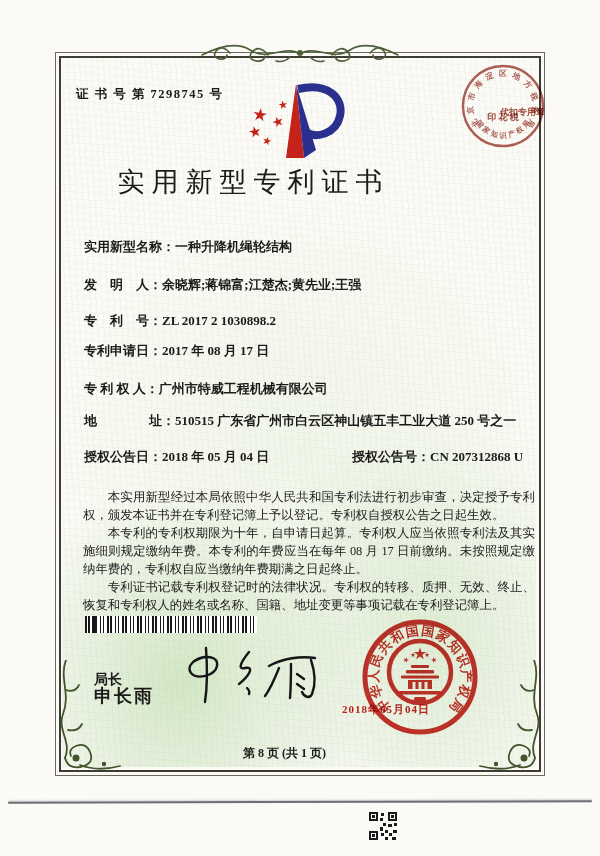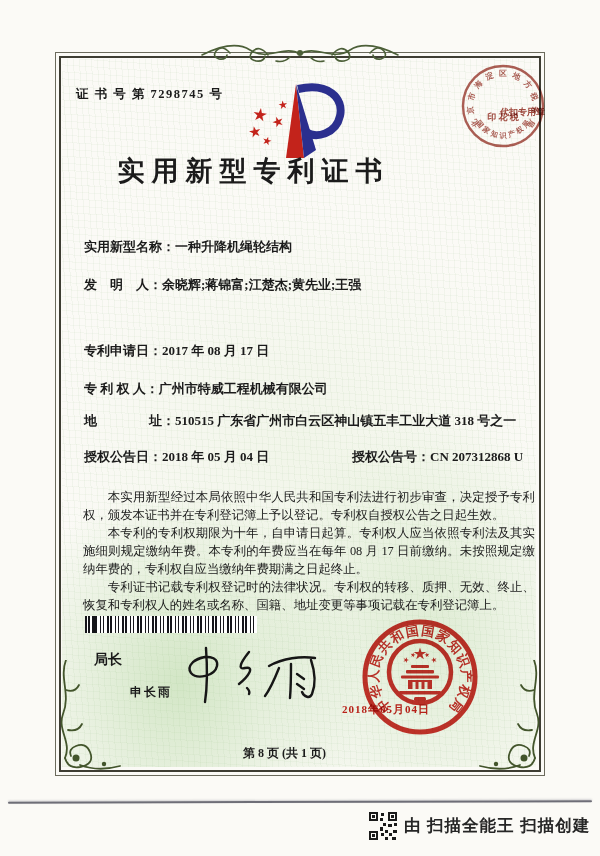--- a/index.html
+++ b/index.html
@@ -11,30 +11,30 @@
   .frame-inner{left:59px;top:56px;width:478px;height:712px;border:2px solid #3e3d33;}
   .frame-bg{left:62px;top:59px;width:474px;height:708px;
      background:
        radial-gradient(ellipse 55% 40% at 25% 88%, rgba(150,200,125,.40), rgba(150,200,125,0) 70%),
        radial-gradient(ellipse 55% 45% at 78% 82%, rgba(150,200,125,.28), rgba(150,200,125,0) 70%),
        radial-gradient(ellipse 70% 45% at 50% 55%, rgba(190,220,165,.16), rgba(190,220,165,0) 75%),
        repeating-linear-gradient(86deg, rgba(120,170,105,.07) 0 1px, rgba(0,0,0,0) 1px 6px),
        repeating-linear-gradient(4deg, rgba(120,170,105,.06) 0 1px, rgba(0,0,0,0) 1px 7px);}
   
   .cert-no{left:76px;top:86px;font-size:12.5px;font-weight:bold;letter-spacing:1.5px;}
-  .title{left:0;top:153px;width:500px;text-align:center;font-size:27px;font-weight:bold;
+  .title{left:0;top:164px;width:500px;text-align:center;font-size:27px;font-weight:normal;
          letter-spacing:7px;padding-left:7px;box-sizing:border-box;}
   .field{left:84px;width:452px;font-size:13px;font-weight:bold;line-height:17px;}
   .field .lab{white-space:pre;}
   .para-box{left:83px;top:488px;width:452px;font-size:12.4px;line-height:18px;text-align:justify;}
   .para-box p{margin:0;text-indent:2em;}
   .barcode{left:85px;top:616px;width:172px;height:17px;
      background:repeating-linear-gradient(90deg,#15151a 0 1.5px,#fff 1.5px 3px,#15151a 3px 4.5px,#fff 4.5px 7px,#15151a 7px 9.5px,#fff 9.5px 10.5px,#15151a 10.5px 12px,#fff 12px 15px);}
-  .director-label{left:94px;top:651px;font-size:14px;font-weight:bold;}
-  .director-name{left:94px;top:684px;font-size:12px;font-weight:bold;letter-spacing:2px;margin-left:36px;}
+  .director-label{left:94px;top:671px;font-size:14px;font-weight:bold;}
+  .director-name{left:94px;top:684px;font-size:18px;font-weight:bold;letter-spacing:2px;}
   .page-info{left:243px;top:745px;font-size:12px;font-weight:bold;}
   .seal-date{left:342px;top:702px;width:156px;text-align:left;font-size:11px;font-weight:bold;
              color:#c8231c;letter-spacing:1px;z-index:6;}
   .stamp-c1{left:461px;top:95px;width:84px;text-align:center;font-size:9px;font-weight:bold;color:#a34a40;z-index:6;margin-top:16px;}
   .stamp-c2{left:461px;top:106px;width:84px;text-align:right;font-size:9px;font-weight:bold;color:#a34a40;z-index:6;}
   .edge-line{left:8px;top:801px;width:584px;height:2px;background:#4c4c58;opacity:.8;
              border-radius:2px;transform:rotate(-.15deg);box-shadow:0 -1px 2px rgba(80,80,100,.35);}
   .scan-text{left:404px;top:815px;font-size:16.5px;font-weight:bold;color:#262626;letter-spacing:1px;
              font-family:"Liberation Sans","DejaVu Sans",sans-serif;}
   .blend{mix-blend-mode:multiply;}
@@ -89,23 +89,24 @@
     <use href="#star" fill="#c3231b" transform="translate(14,35) scale(7) rotate(8)"></use>
     <use href="#star" fill="#c3231b" transform="translate(32,42) scale(5.5) rotate(-20)"></use>
     <use href="#star" fill="#c3231b" transform="translate(21,61) scale(4.5) rotate(15)"></use>
     <use href="#star" fill="#c3231b" transform="translate(37,25) scale(4.5) rotate(-8)"></use>
   </svg>
 
   <div class="abs title">实用新型专利证书</div>
 
   <div class="abs field" style="top:238px"><span class="lab">实用新型名称：</span><span>一种升降机绳轮结构</span></div>
   <div class="abs field" style="top:276px"><span class="lab">发　明　人：</span><span>余晓辉;蒋锦富;江楚杰;黄先业;王强</span></div>
+  <div class="abs field" style="top:312px"><span class="lab">专　利　号：</span><span>ZL 2017 2 1030898.2</span></div>
   <div class="abs field" style="top:342px"><span class="lab">专利申请日：</span><span>2017 年 08 月 17 日</span></div>
   <div class="abs field" style="top:380px"><span class="lab">专 利 权 人：</span><span>广州市特威工程机械有限公司</span></div>
-  <div class="abs field" style="top:412px"><span class="lab">地　　　　址：</span><span>510515 广东省广州市白云区神山镇五丰工业大道 318 号之一</span></div>
+  <div class="abs field" style="top:412px"><span class="lab">地　　　　址：</span><span>510515 广东省广州市白云区神山镇五丰工业大道 250 号之一</span></div>
   <div class="abs field" style="top:448px"><span class="lab">授权公告日：</span><span>2018 年 05 月 04 日</span></div>
   <div class="abs field" style="left:352px;top:448px;width:190px"><span class="lab">授权公告号：</span><span>CN 207312868 U</span></div>
 
   <div class="abs para-box">
     <p>本实用新型经过本局依照中华人民共和国专利法进行初步审查，决定授予专利权，颁发本证书并在专利登记簿上予以登记。专利权自授权公告之日起生效。</p>
     <p>本专利的专利权期限为十年，自申请日起算。专利权人应当依照专利法及其实施细则规定缴纳年费。本专利的年费应当在每年 08 月 17 日前缴纳。未按照规定缴纳年费的，专利权自应当缴纳年费期满之日起终止。</p>
     <p>专利证书记载专利权登记时的法律状况。专利权的转移、质押、无效、终止、恢复和专利权人的姓名或名称、国籍、地址变更等事项记载在专利登记簿上。</p>
   </div>
 
   <div class="abs barcode"></div>
@@ -209,15 +210,14 @@
       <rect x="26" y="12" width="3" height="3"></rect>
         <rect x="12" y="16" width="3" height="4"></rect>
       <rect x="13" y="22" width="3" height="3"></rect>
         <rect x="17" y="19" width="3" height="3"></rect>
       <rect x="21" y="22" width="3" height="3"></rect>
         <rect x="25" y="19" width="4" height="3"></rect>
       <rect x="17" y="26" width="3" height="3"></rect>
         <rect x="24" y="26" width="4" height="3"></rect>
     </g>
   </svg>
-  <div class="abs scan-text">由 扫描全能王 扫描创建</div>
 
 </div>
 
 </body></html>

